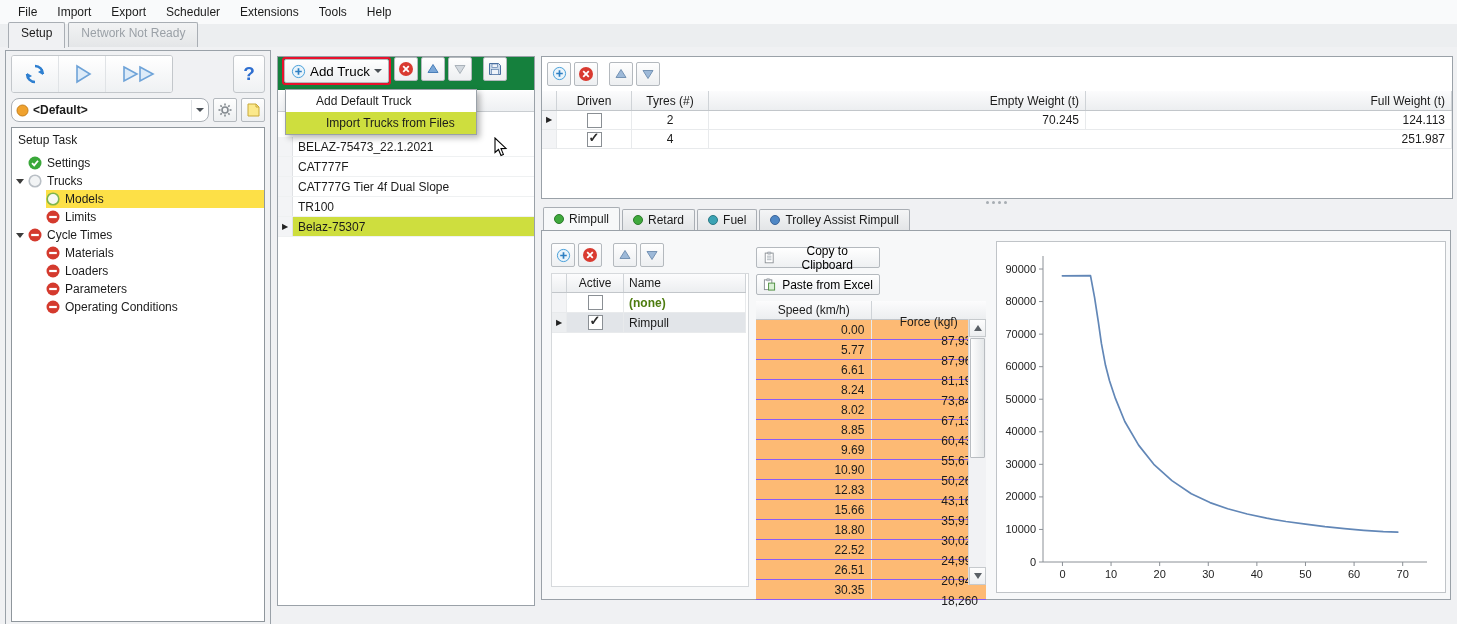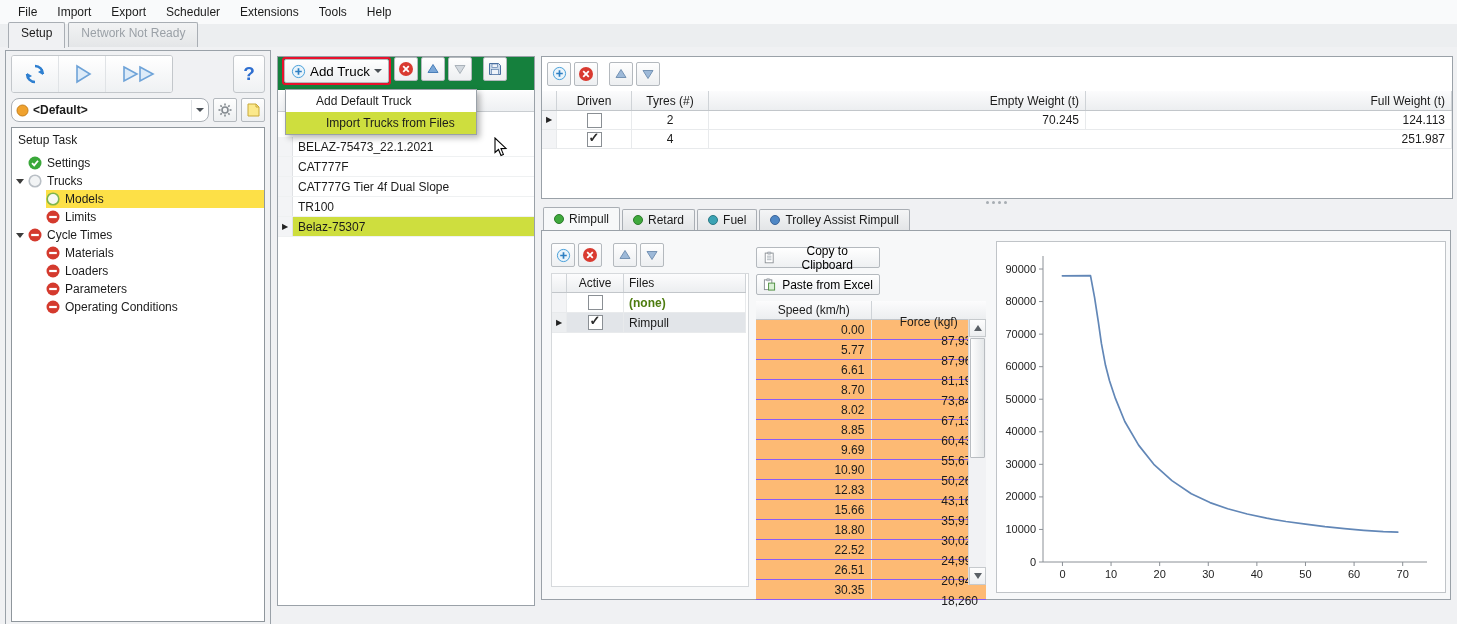--- a/index.html
+++ b/index.html
@@ -535,21 +535,21 @@
           <svg width="14" height="14" viewBox="0 0 14 14">
               <path d="M7 11.5 L2 3.5 H12 Z" fill="#9db9d8" stroke="#7593b4"></path>
             </svg>
         </button>
       </div>
 
       <div class="curves-table">
         <div class="crow header">
           <span class="cc gutter"></span>
           <span class="cc activecol">Active</span>
-          <span class="cc namecol">Files</span>
+          <span class="cc namecol">Name</span>
         </div>
         <div class="crow">
           <span class="cc gutter"></span>
           <span class="cc activecol">
               <span class="cb"></span>
             </span>
           <span class="cc namecol name-none">(none)</span>
         </div>
         <div class="crow selected">
           <span class="cc gutter">
@@ -594,21 +594,21 @@
           </div>
             <div class="drow">
             <span class="dc speed">5.77</span>
             <span class="dc force">87,961</span>
           </div>
             <div class="drow">
             <span class="dc speed">6.61</span>
             <span class="dc force">81,197</span>
           </div>
             <div class="drow">
-            <span class="dc speed">8.70</span>
+            <span class="dc speed">8.24</span>
             <span class="dc force">73,843</span>
           </div>
             <div class="drow">
             <span class="dc speed">8.02</span>
             <span class="dc force">67,138</span>
           </div>
             <div class="drow">
             <span class="dc speed">8.85</span>
             <span class="dc force">60,433</span>
           </div>

